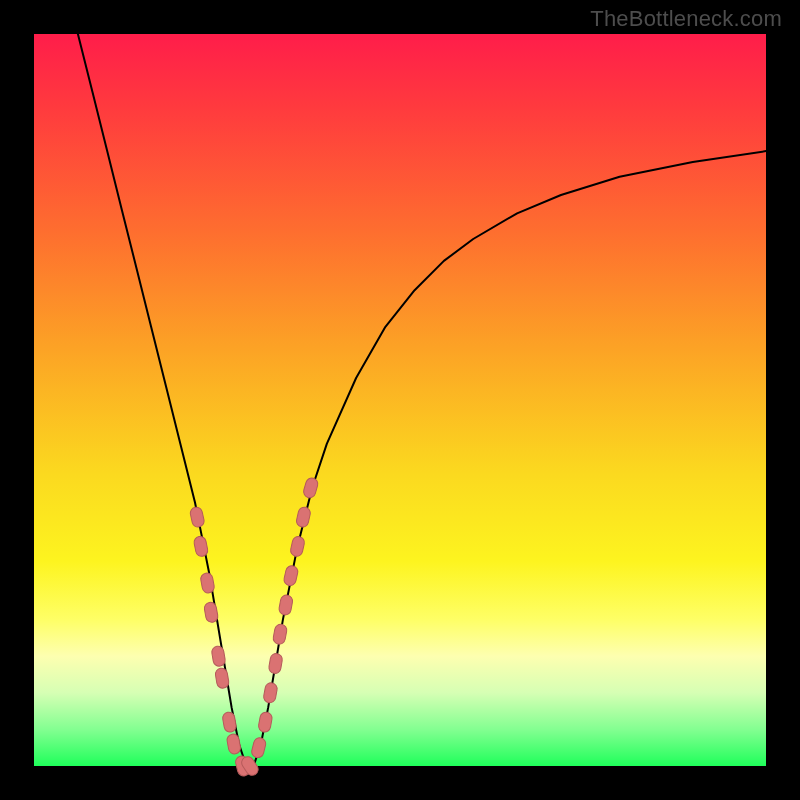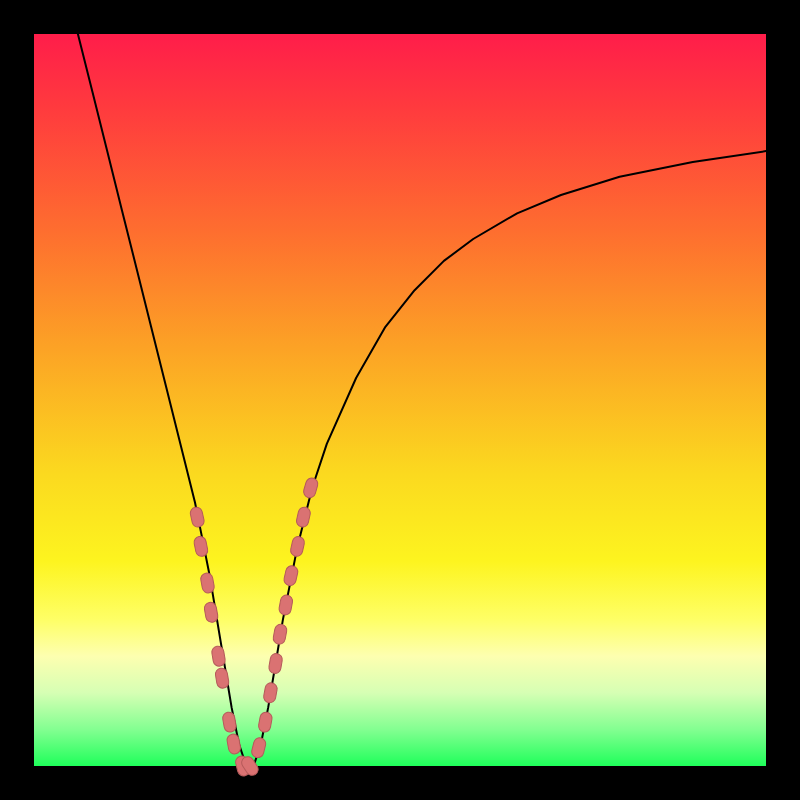--- a/index.html
+++ b/index.html
@@ -67,20 +67,21 @@
   .marker {
     fill: #da7272;
     stroke: #b55a5a;
     stroke-width: 1;
   }
 </style>
 </head>
 <body>
 
 <div class="frame">
+  <div class="watermark">TheBottleneck.com</div>
   <div class="plot-area">
     <svg class="curve-layer" viewBox="0 0 732 732" preserveAspectRatio="none">
       <path id="curve-path" class="curve" d="M43.9 0.0 L58.6 58.6 L73.2 117.1 L87.8 175.7 L102.5 234.2 L117.1 292.8 L131.8 351.4 L146.4 409.9 L153.7 439.2 L161.0 468.5 L168.4 505.1 L175.7 541.7 L183.0 585.6 L190.3 629.5 L197.6 673.4 L205.0 710.0 L212.3 732.0 L219.6 732.0 L226.9 710.0 L234.2 673.4 L241.6 629.5 L248.9 585.6 L263.5 512.4 L278.2 453.8 L292.8 409.9 L322.1 344.0 L351.4 292.8 L380.6 256.2 L409.9 226.9 L439.2 205.0 L483.1 179.3 L527.0 161.0 L585.6 142.7 L658.8 128.1 L732.0 117.1"></path>
       <g id="markers-group">
           <rect x="153.2" y="477.1" width="20" height="12" rx="6" ry="6" class="marker" transform="rotate(77.5 163.2 483.1)"></rect>
           <rect x="156.9" y="506.4" width="20" height="12" rx="6" ry="6" class="marker" transform="rotate(78.7 166.9 512.4)"></rect>
           <rect x="163.5" y="543.0" width="20" height="12" rx="6" ry="6" class="marker" transform="rotate(79.7 173.5 549.0)"></rect>
           <rect x="167.1" y="572.3" width="20" height="12" rx="6" ry="6" class="marker" transform="rotate(79.7 177.1 578.3)"></rect>
           <rect x="174.5" y="616.2" width="20" height="12" rx="6" ry="6" class="marker" transform="rotate(80.5 184.5 622.2)"></rect>
           <rect x="178.1" y="638.2" width="20" height="12" rx="6" ry="6" class="marker" transform="rotate(80.5 188.1 644.2)"></rect>

